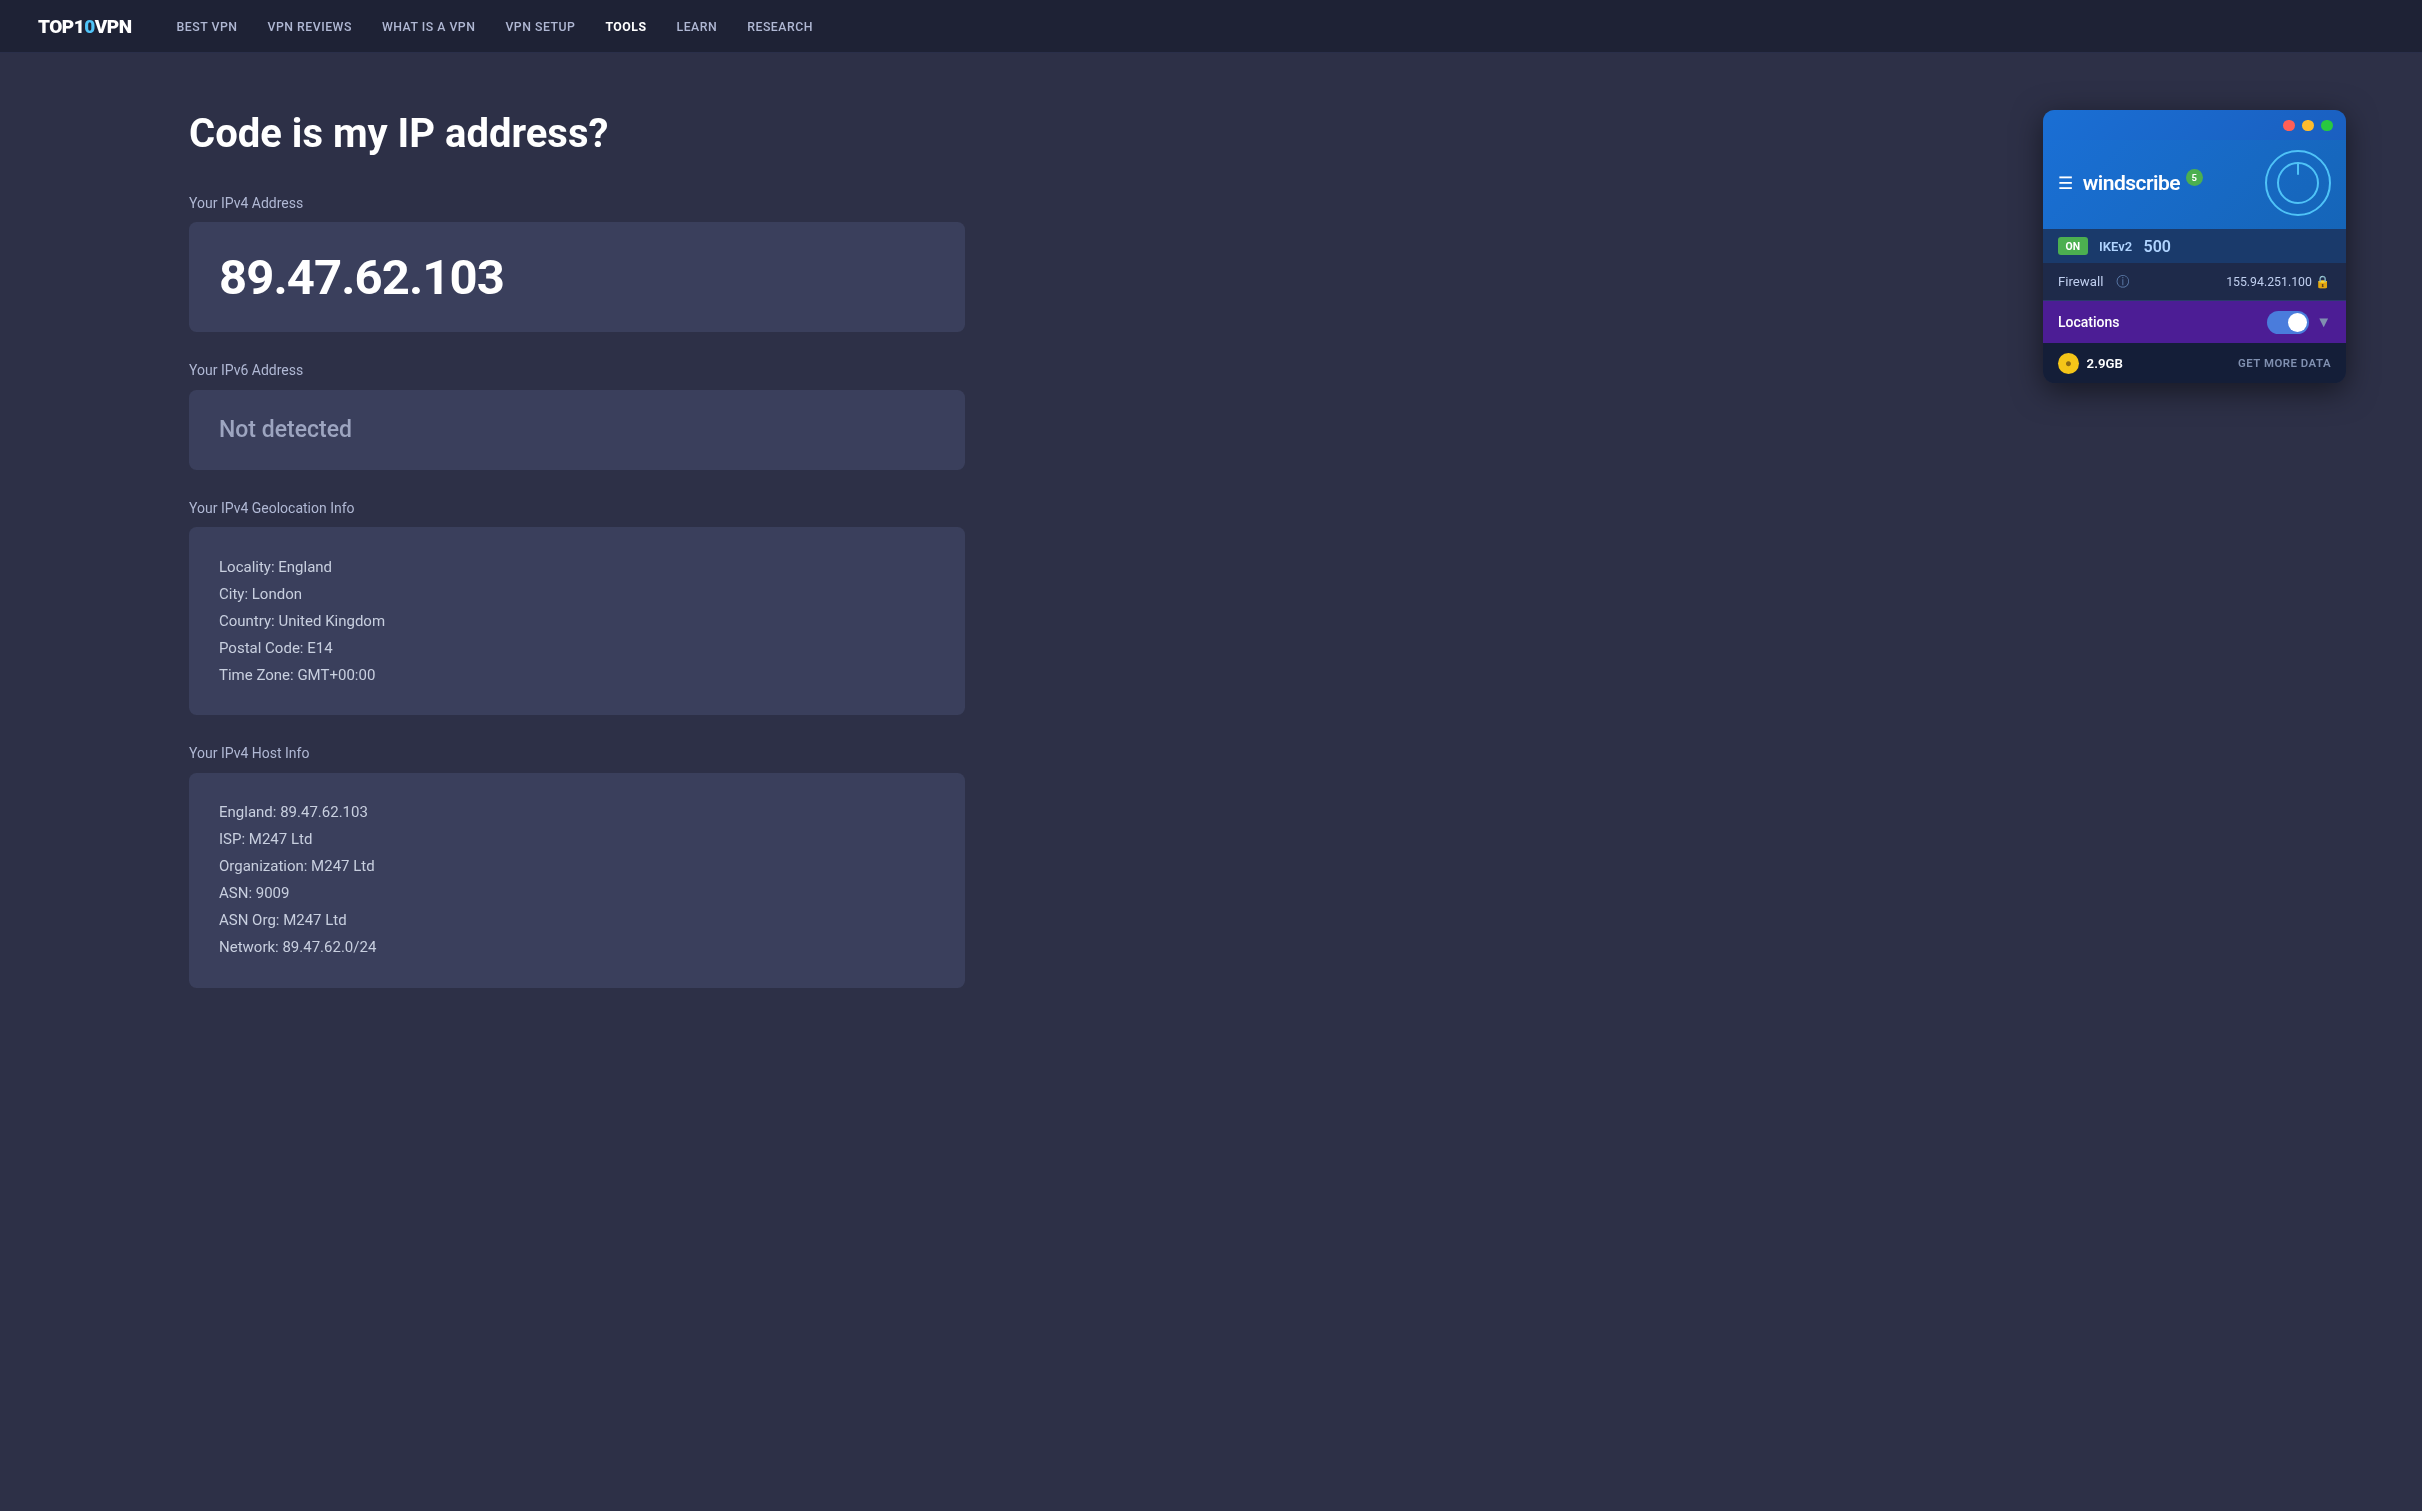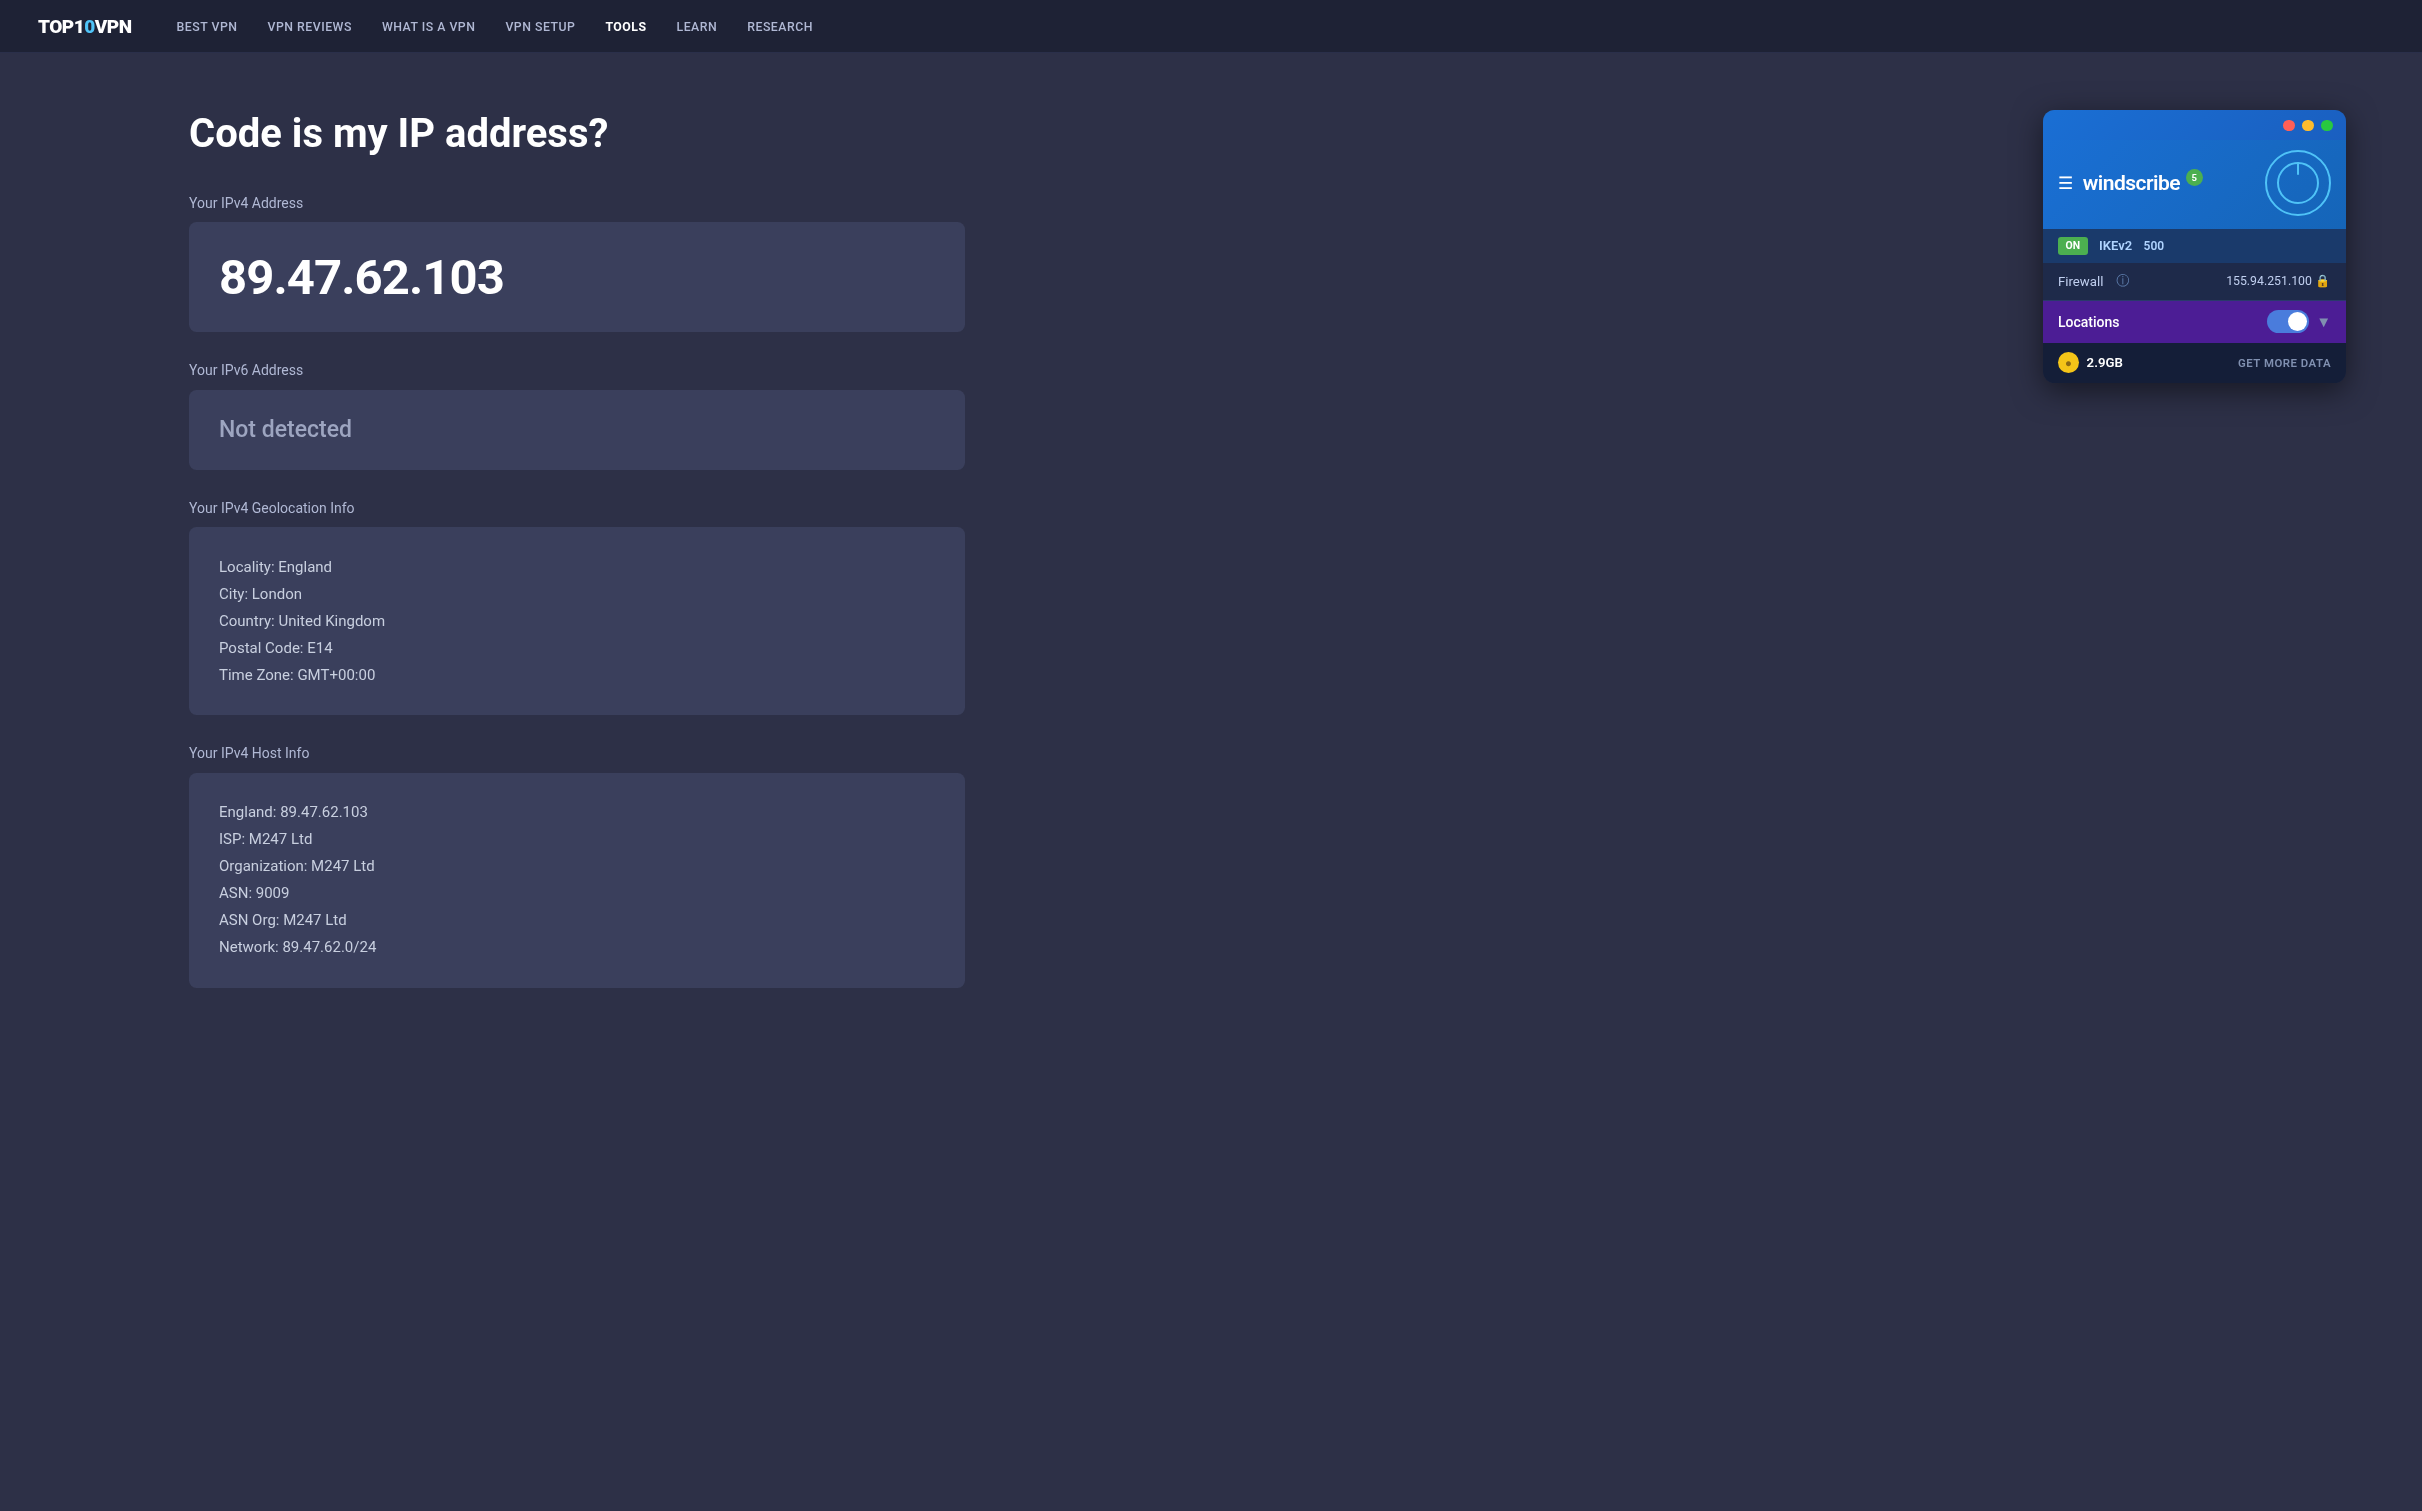--- a/index.html
+++ b/index.html
@@ -230,21 +230,21 @@
     }
 
     .ws-protocol {
       color: #b0d4ff;
       font-size: 13px;
       font-weight: 600;
     }
 
     .ws-speed {
       color: #b0d4ff;
-      font-size: 12px;
+      font-size: 16px;
       font-weight: 600;
     }
 
     .ws-location-area {
       background: #1a3a6b;
       padding: 7.6px 15px 11.4px;
     }
 
     .ws-city {
       display: flex;

